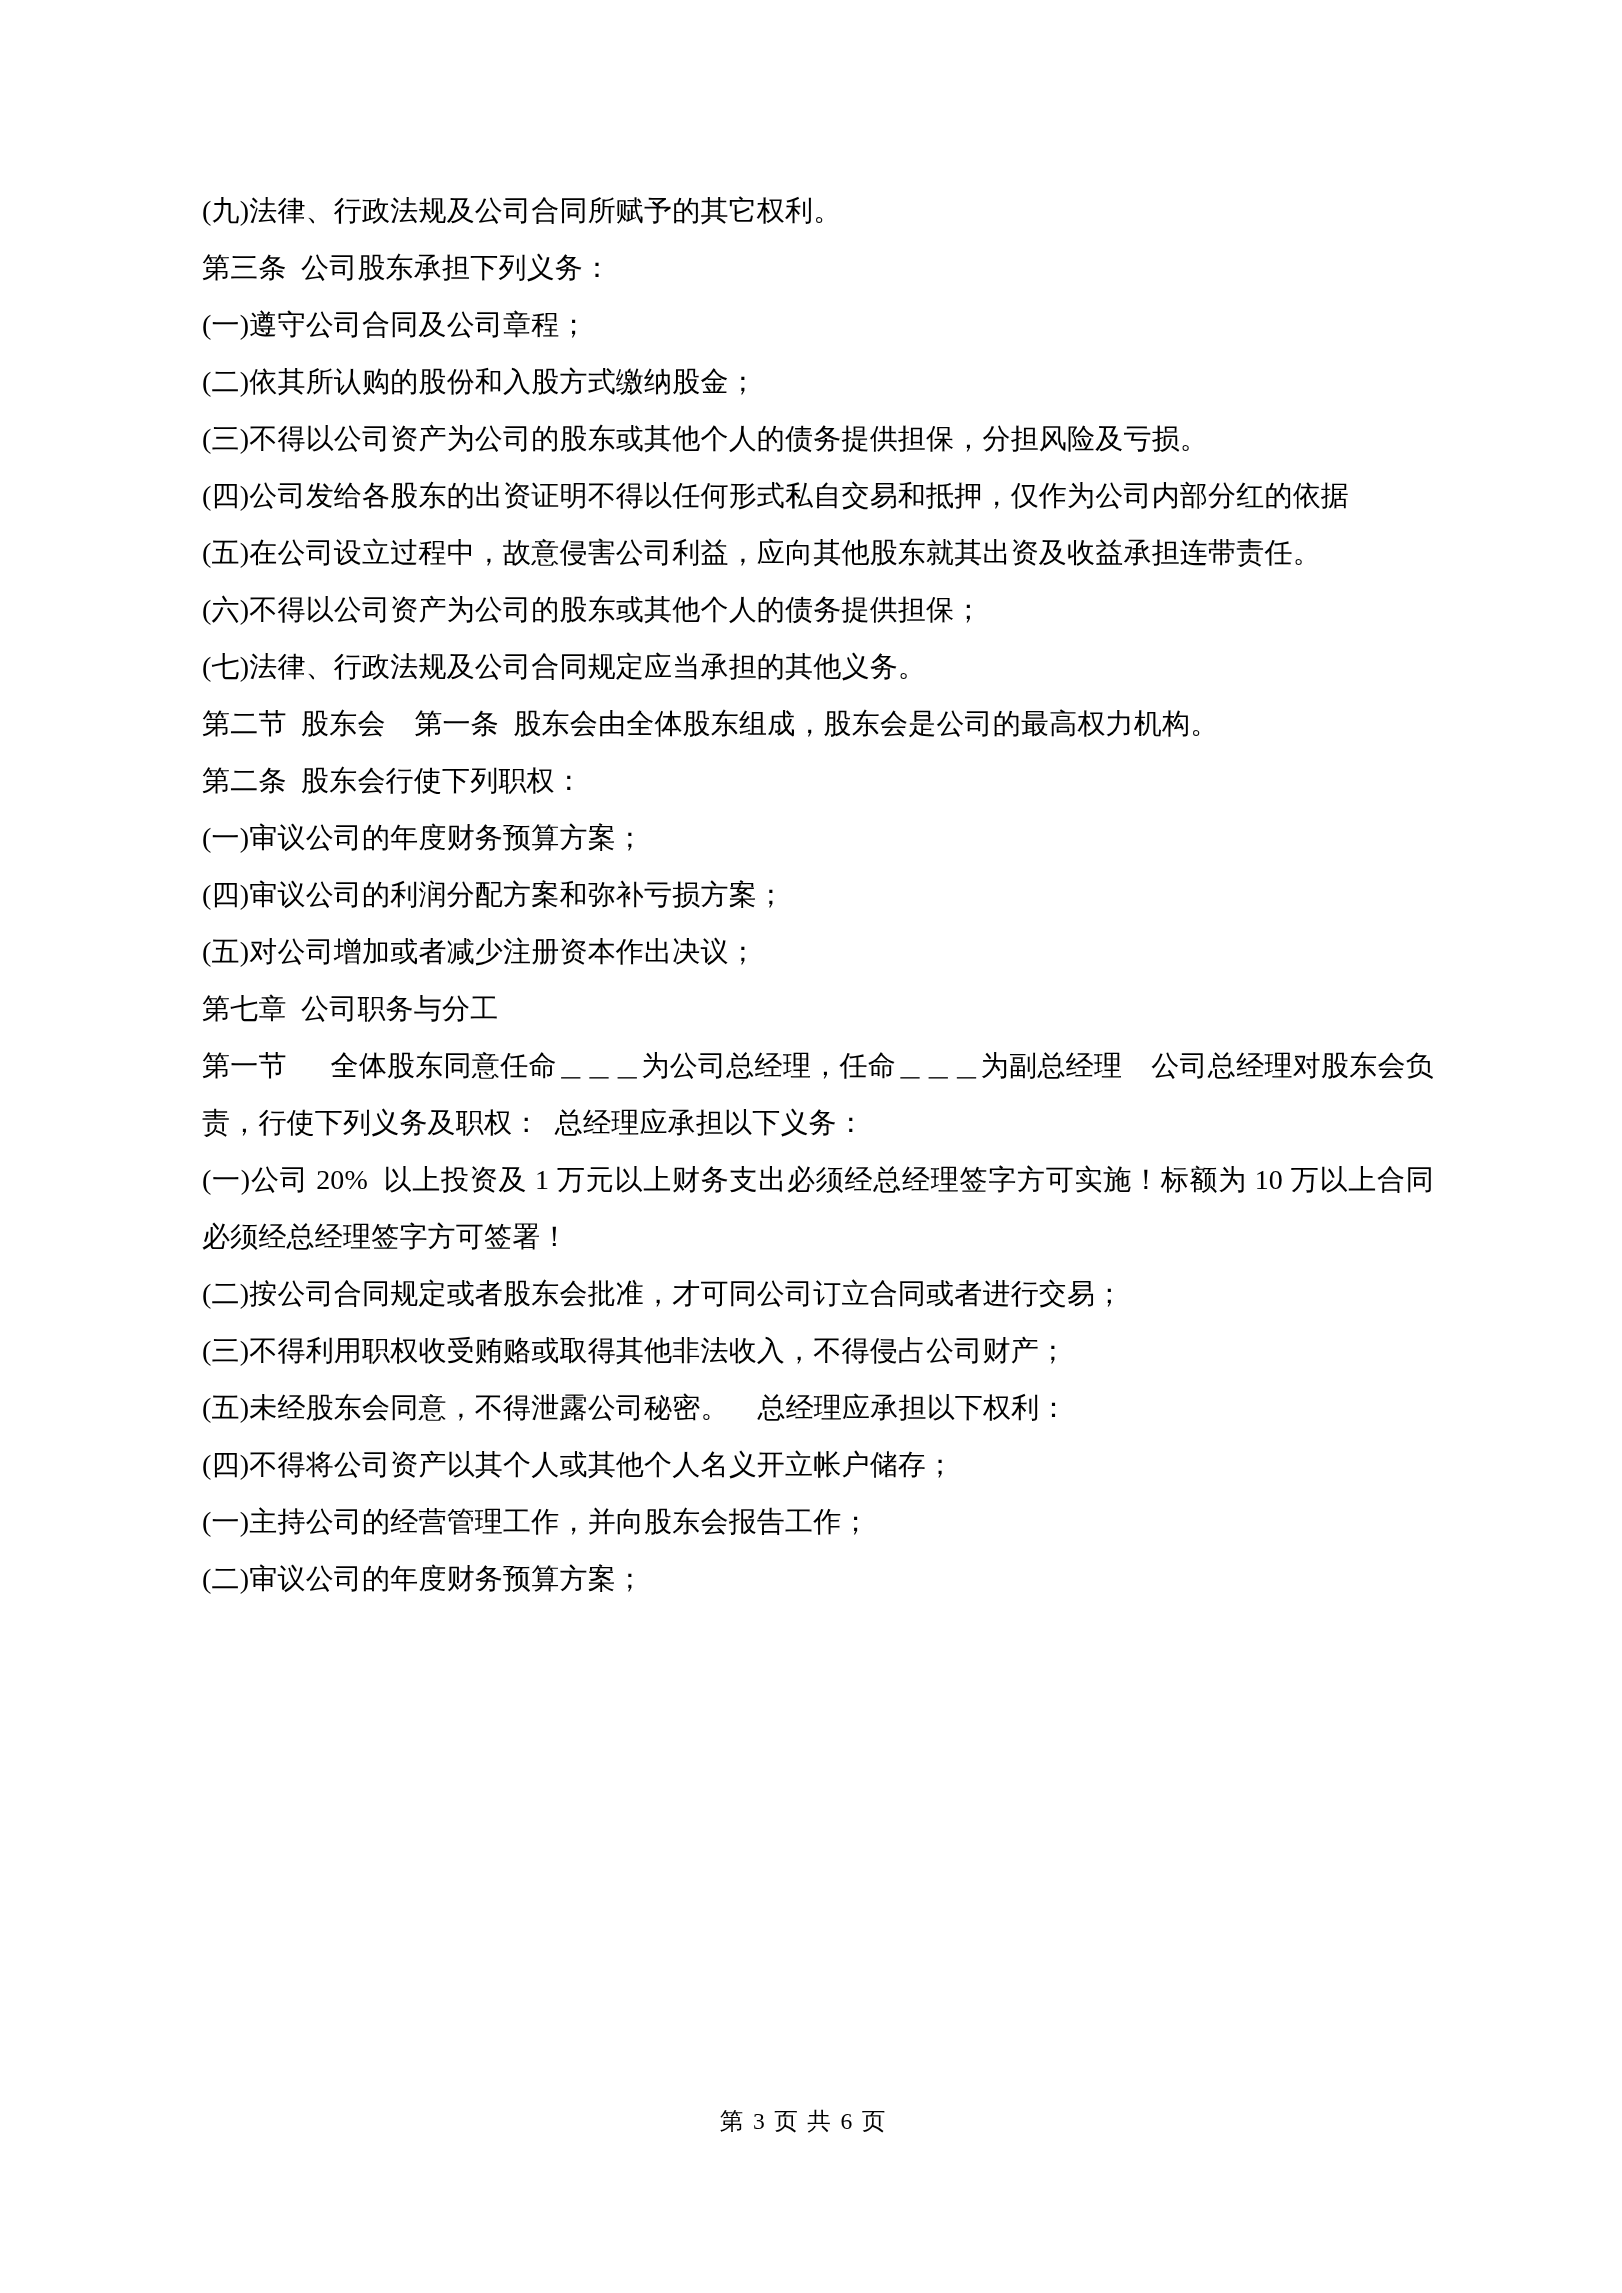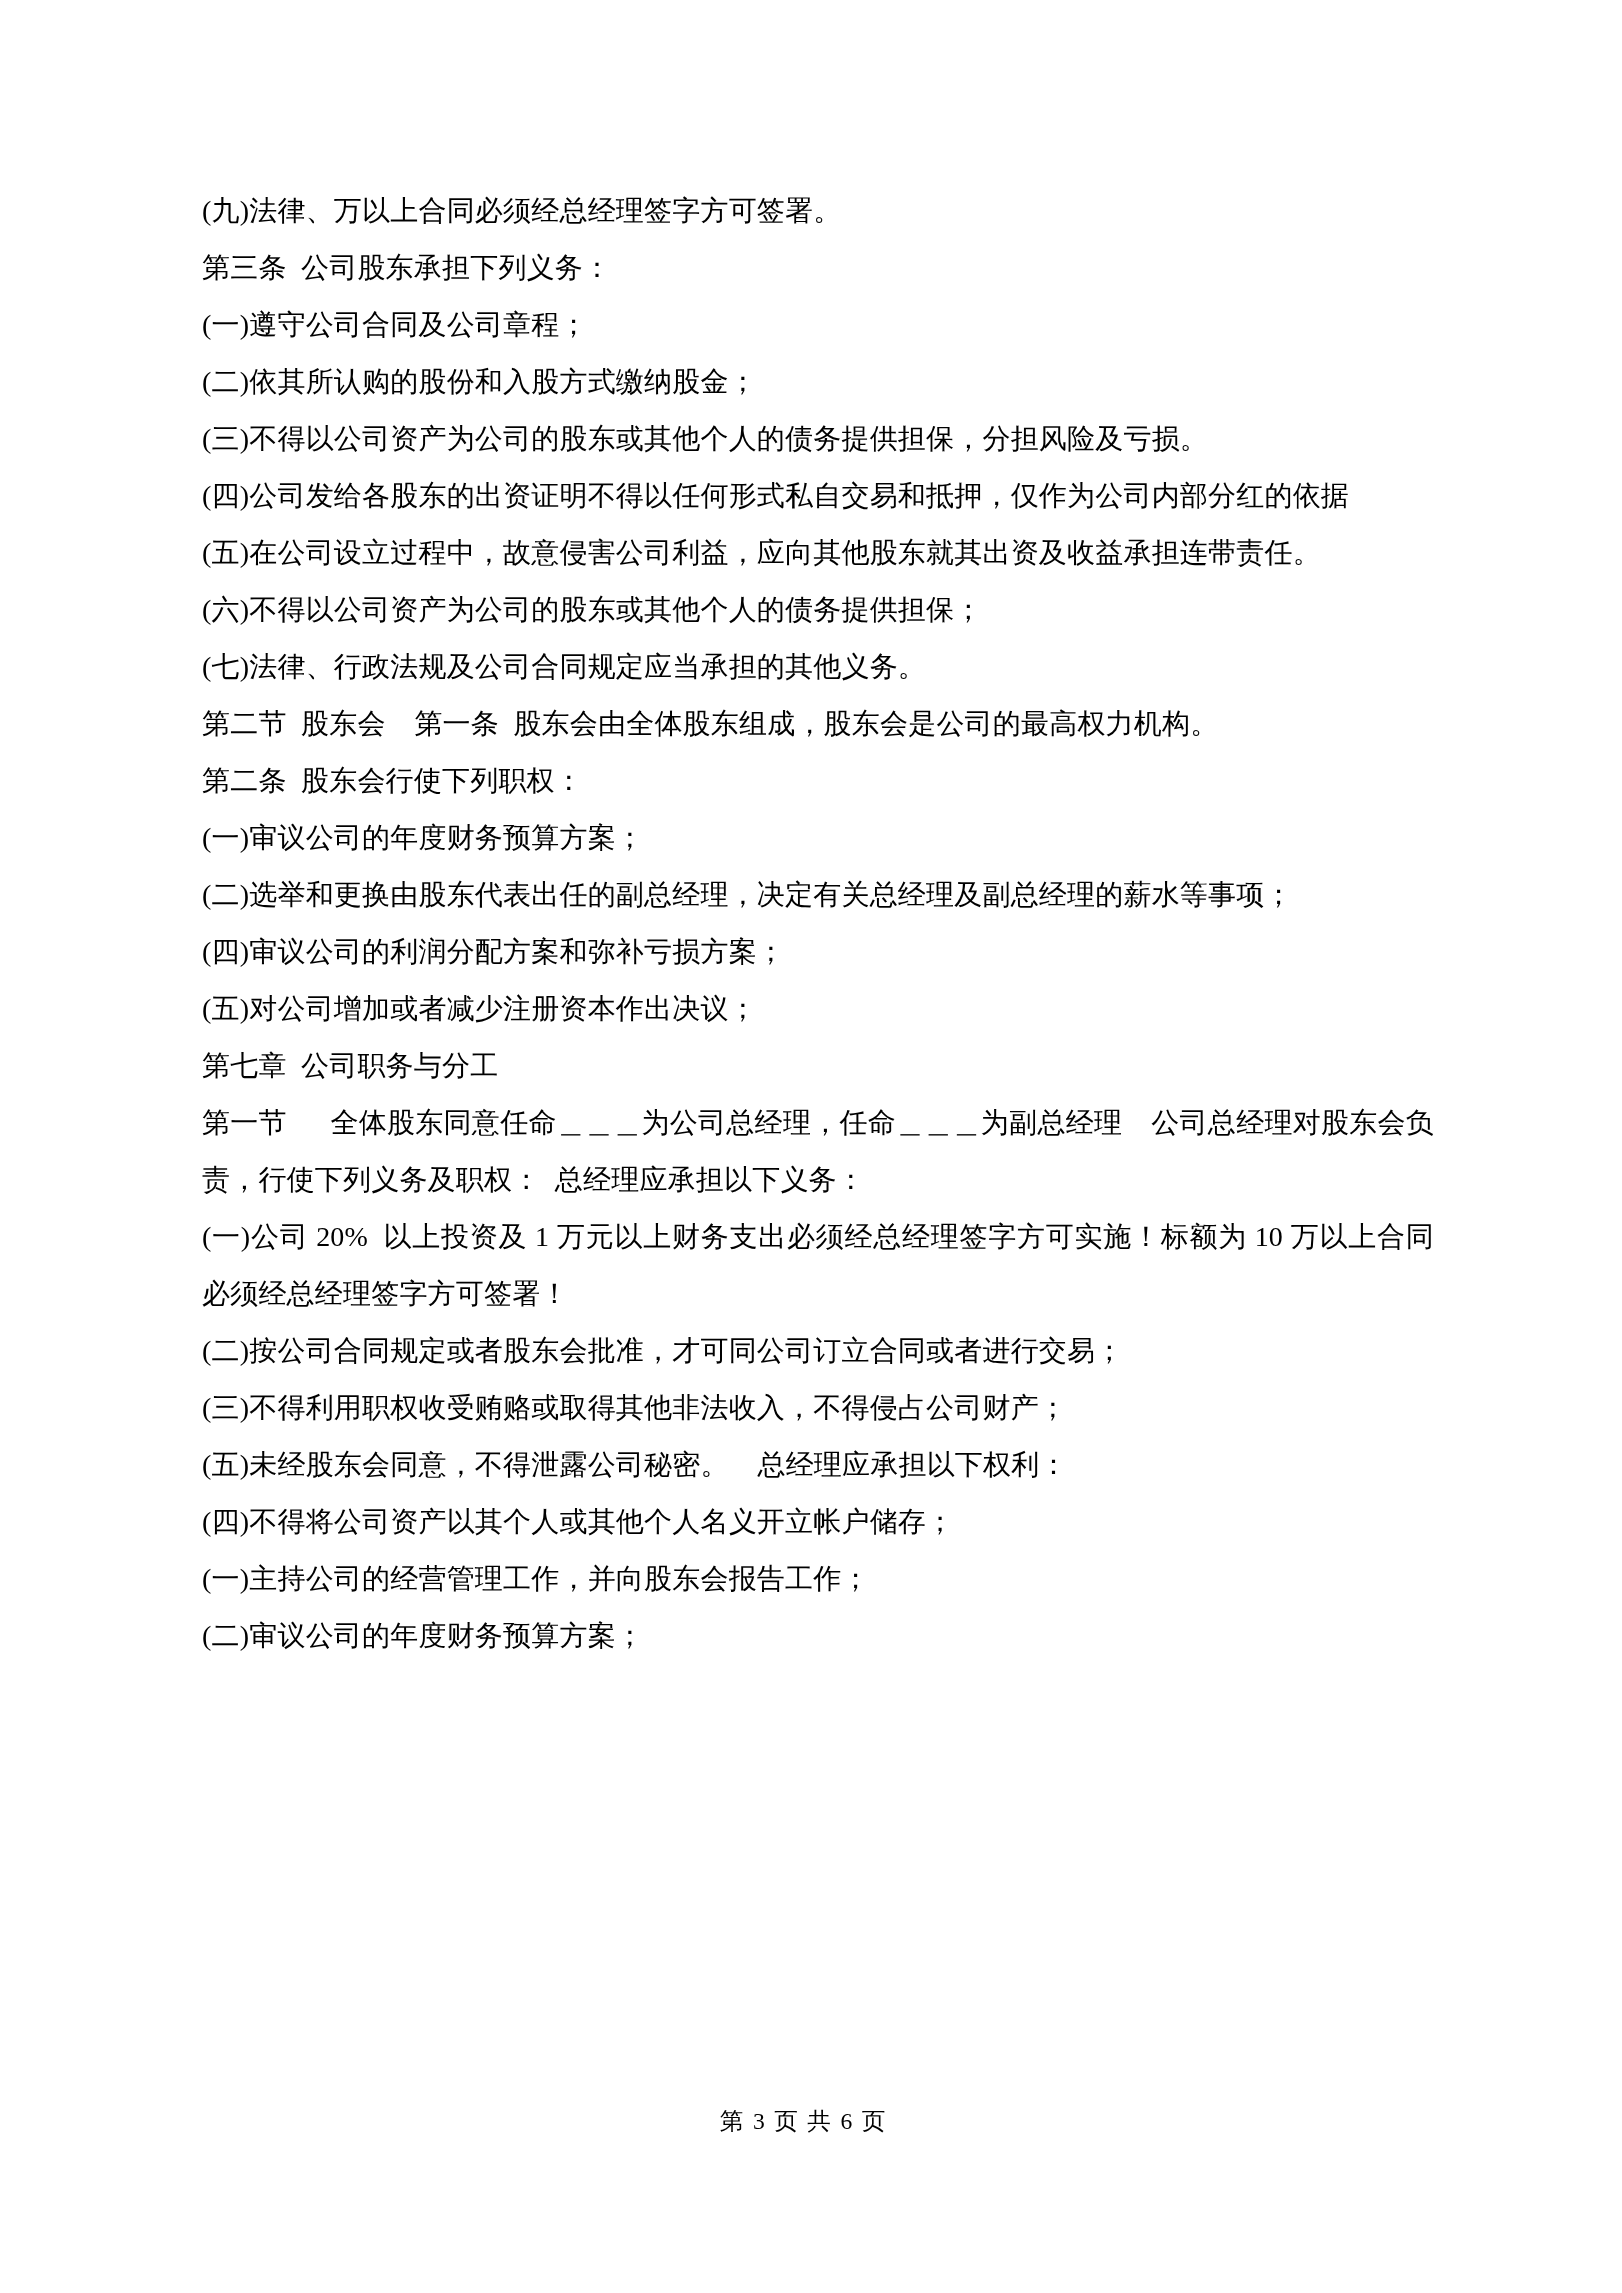--- a/index.html
+++ b/index.html
@@ -43,33 +43,32 @@
     font-family: "Liberation Serif", "DejaVu Serif", serif;
     letter-spacing: 1.8px;
     color: #000000;
   }
 </style>
 </head>
 <body>
 
 <div class="page">
   <div class="content">
-    <p class="para">(九)法律、万以上合同必须经总经理签字方可签署。</p>
+    <p class="para">(九)法律、行政法规及公司合同所赋予的其它权利。</p>
     <p class="para">第三条  公司股东承担下列义务：</p>
     <p class="para">(一)遵守公司合同及公司章程；</p>
     <p class="para">(二)依其所认购的股份和入股方式缴纳股金；</p>
     <p class="para">(三)不得以公司资产为公司的股东或其他个人的债务提供担保，分担风险及亏损。</p>
     <p class="para">(四)公司发给各股东的出资证明不得以任何形式私自交易和抵押，仅作为公司内部分红的依据</p>
     <p class="para">(五)在公司设立过程中，故意侵害公司利益，应向其他股东就其出资及收益承担连带责任。</p>
     <p class="para">(六)不得以公司资产为公司的股东或其他个人的债务提供担保；</p>
     <p class="para">(七)法律、行政法规及公司合同规定应当承担的其他义务。</p>
     <p class="para">第二节  股东会    第一条  股东会由全体股东组成，股东会是公司的最高权力机构。</p>
     <p class="para">第二条  股东会行使下列职权：</p>
     <p class="para">(一)审议公司的年度财务预算方案；</p>
-    <p class="para">(二)选举和更换由股东代表出任的副总经理，决定有关总经理及副总经理的薪水等事项；</p>
     <p class="para">(四)审议公司的利润分配方案和弥补亏损方案；</p>
     <p class="para">(五)对公司增加或者减少注册资本作出决议；</p>
     <p class="para">第七章  公司职务与分工</p>
     <p class="para">第一节      全体股东同意任命＿＿＿为公司总经理，任命＿＿＿为副总经理    公司总经理对股东会负责，行使下列义务及职权：  总经理应承担以下义务：</p>
     <p class="para">(一)公司 20%  以上投资及 1 万元以上财务支出必须经总经理签字方可实施！标额为 10 万以上合同必须经总经理签字方可签署！</p>
     <p class="para">(二)按公司合同规定或者股东会批准，才可同公司订立合同或者进行交易；</p>
     <p class="para">(三)不得利用职权收受贿赂或取得其他非法收入，不得侵占公司财产；</p>
     <p class="para">(五)未经股东会同意，不得泄露公司秘密。    总经理应承担以下权利：</p>
     <p class="para">(四)不得将公司资产以其个人或其他个人名义开立帐户储存；</p>
     <p class="para">(一)主持公司的经营管理工作，并向股东会报告工作；</p>

